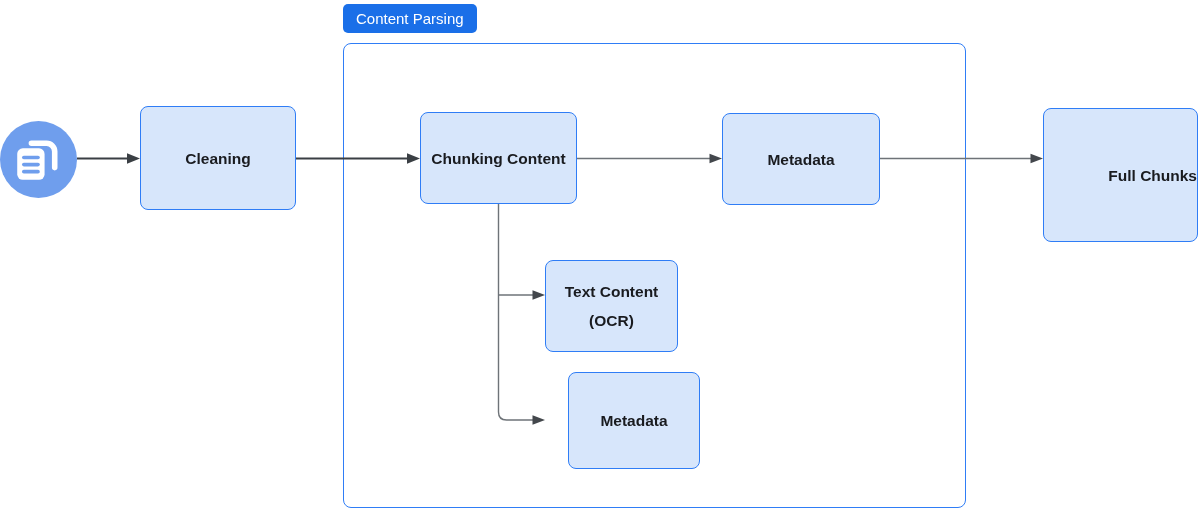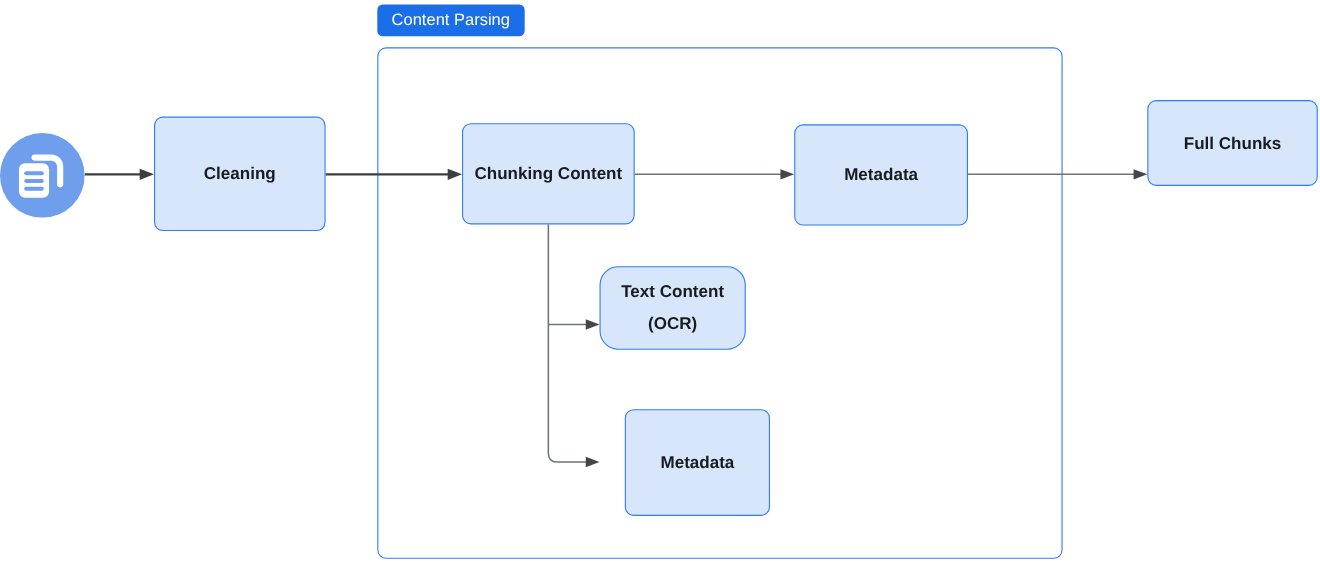--- a/index.html
+++ b/index.html
@@ -32,22 +32,22 @@
   }
   svg.connectors{position:absolute;left:0;top:0;width:1200px;height:511px;pointer-events:none;}
   .node{
     position:absolute;display:flex;flex-direction:column;align-items:center;justify-content:center;
     background:var(--node-fill);border:1.5px solid var(--node-border);border-radius:8px;
     color:var(--text-dark);font-size:15.5px;font-weight:700;text-align:center;line-height:29px;
   }
   .node-cleaning{left:140px;top:106px;width:156px;height:104px;}
   .node-extract{left:420px;top:112px;width:157px;height:92px;}
   .node-chunking{left:722px;top:113px;width:158px;height:92px;}
-  .node-fullchunks{left:1043px;top:91px;width:155px;height:78px;}
-  .node-ocr{left:545px;top:242px;width:133px;height:76px;border-radius:17px;}
+  .node-fullchunks{left:1043px;top:108px;width:155px;height:134px;align-items:flex-end;}
+  .node-ocr{left:545px;top:260px;width:133px;height:92px;}
   .node-metadata{left:568px;top:372px;width:132px;height:97px;}
   .source-icon{position:absolute;left:0px;top:121px;width:77px;height:77px;}
   .source-icon svg{display:block;width:100%;height:100%;}
 </style>
 </head>
 <body>
 
 <div class="canvas">
 
   <div class="group-box"></div>

